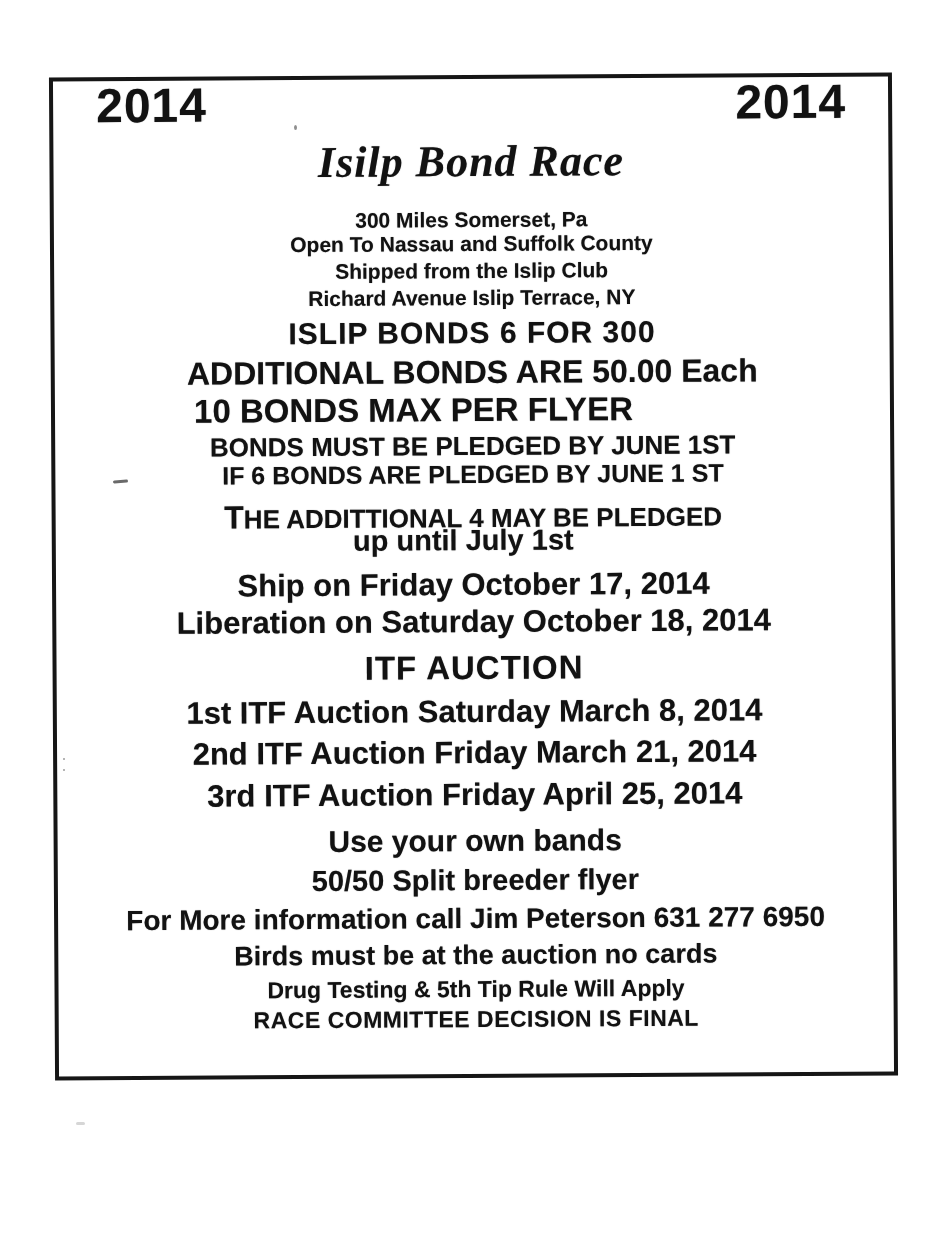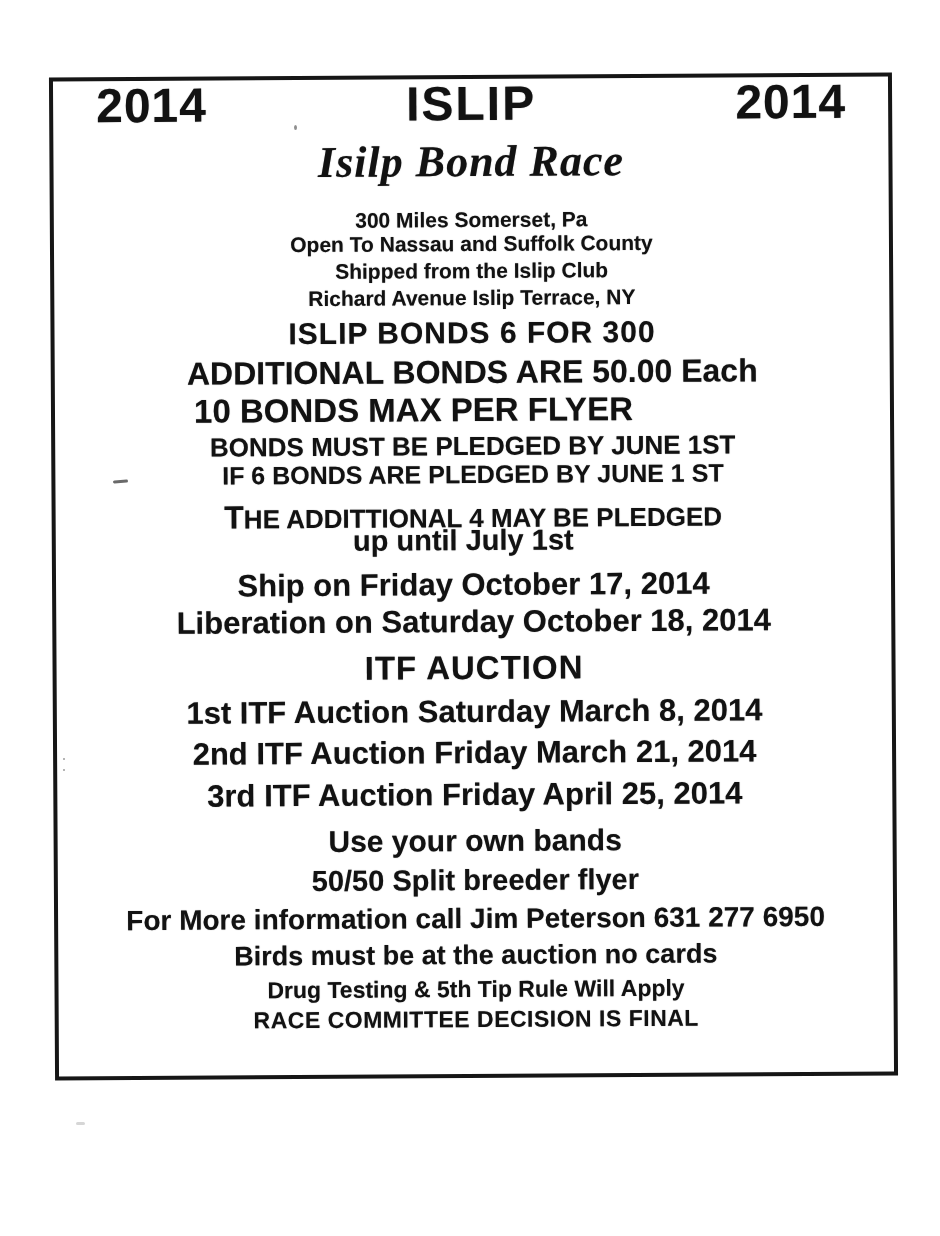--- a/index.html
+++ b/index.html
@@ -64,21 +64,20 @@
   .speck-smudge { position:absolute; left:76px; top:1122px; width:9px; height:3px; background:#d6d6d6; border-radius:2px; }
 </style>
 </head>
 <body>
 
 <div class="page">
   <div class="flyer">
 
     <div class="hdr">
       <span>2014</span>
-      <span class="club">ISLIP</span>
       <span>2014</span>
     </div>
 
     <div class="ln title">Isilp Bond Race</div>
 
     <div class="ln addr1">300 Miles Somerset, Pa</div>
     <div class="ln addr2">Open To Nassau and Suffolk County</div>
     <div class="ln addr3">Shipped from the Islip Club</div>
     <div class="ln addr4">Richard Avenue Islip Terrace, NY</div>
 

